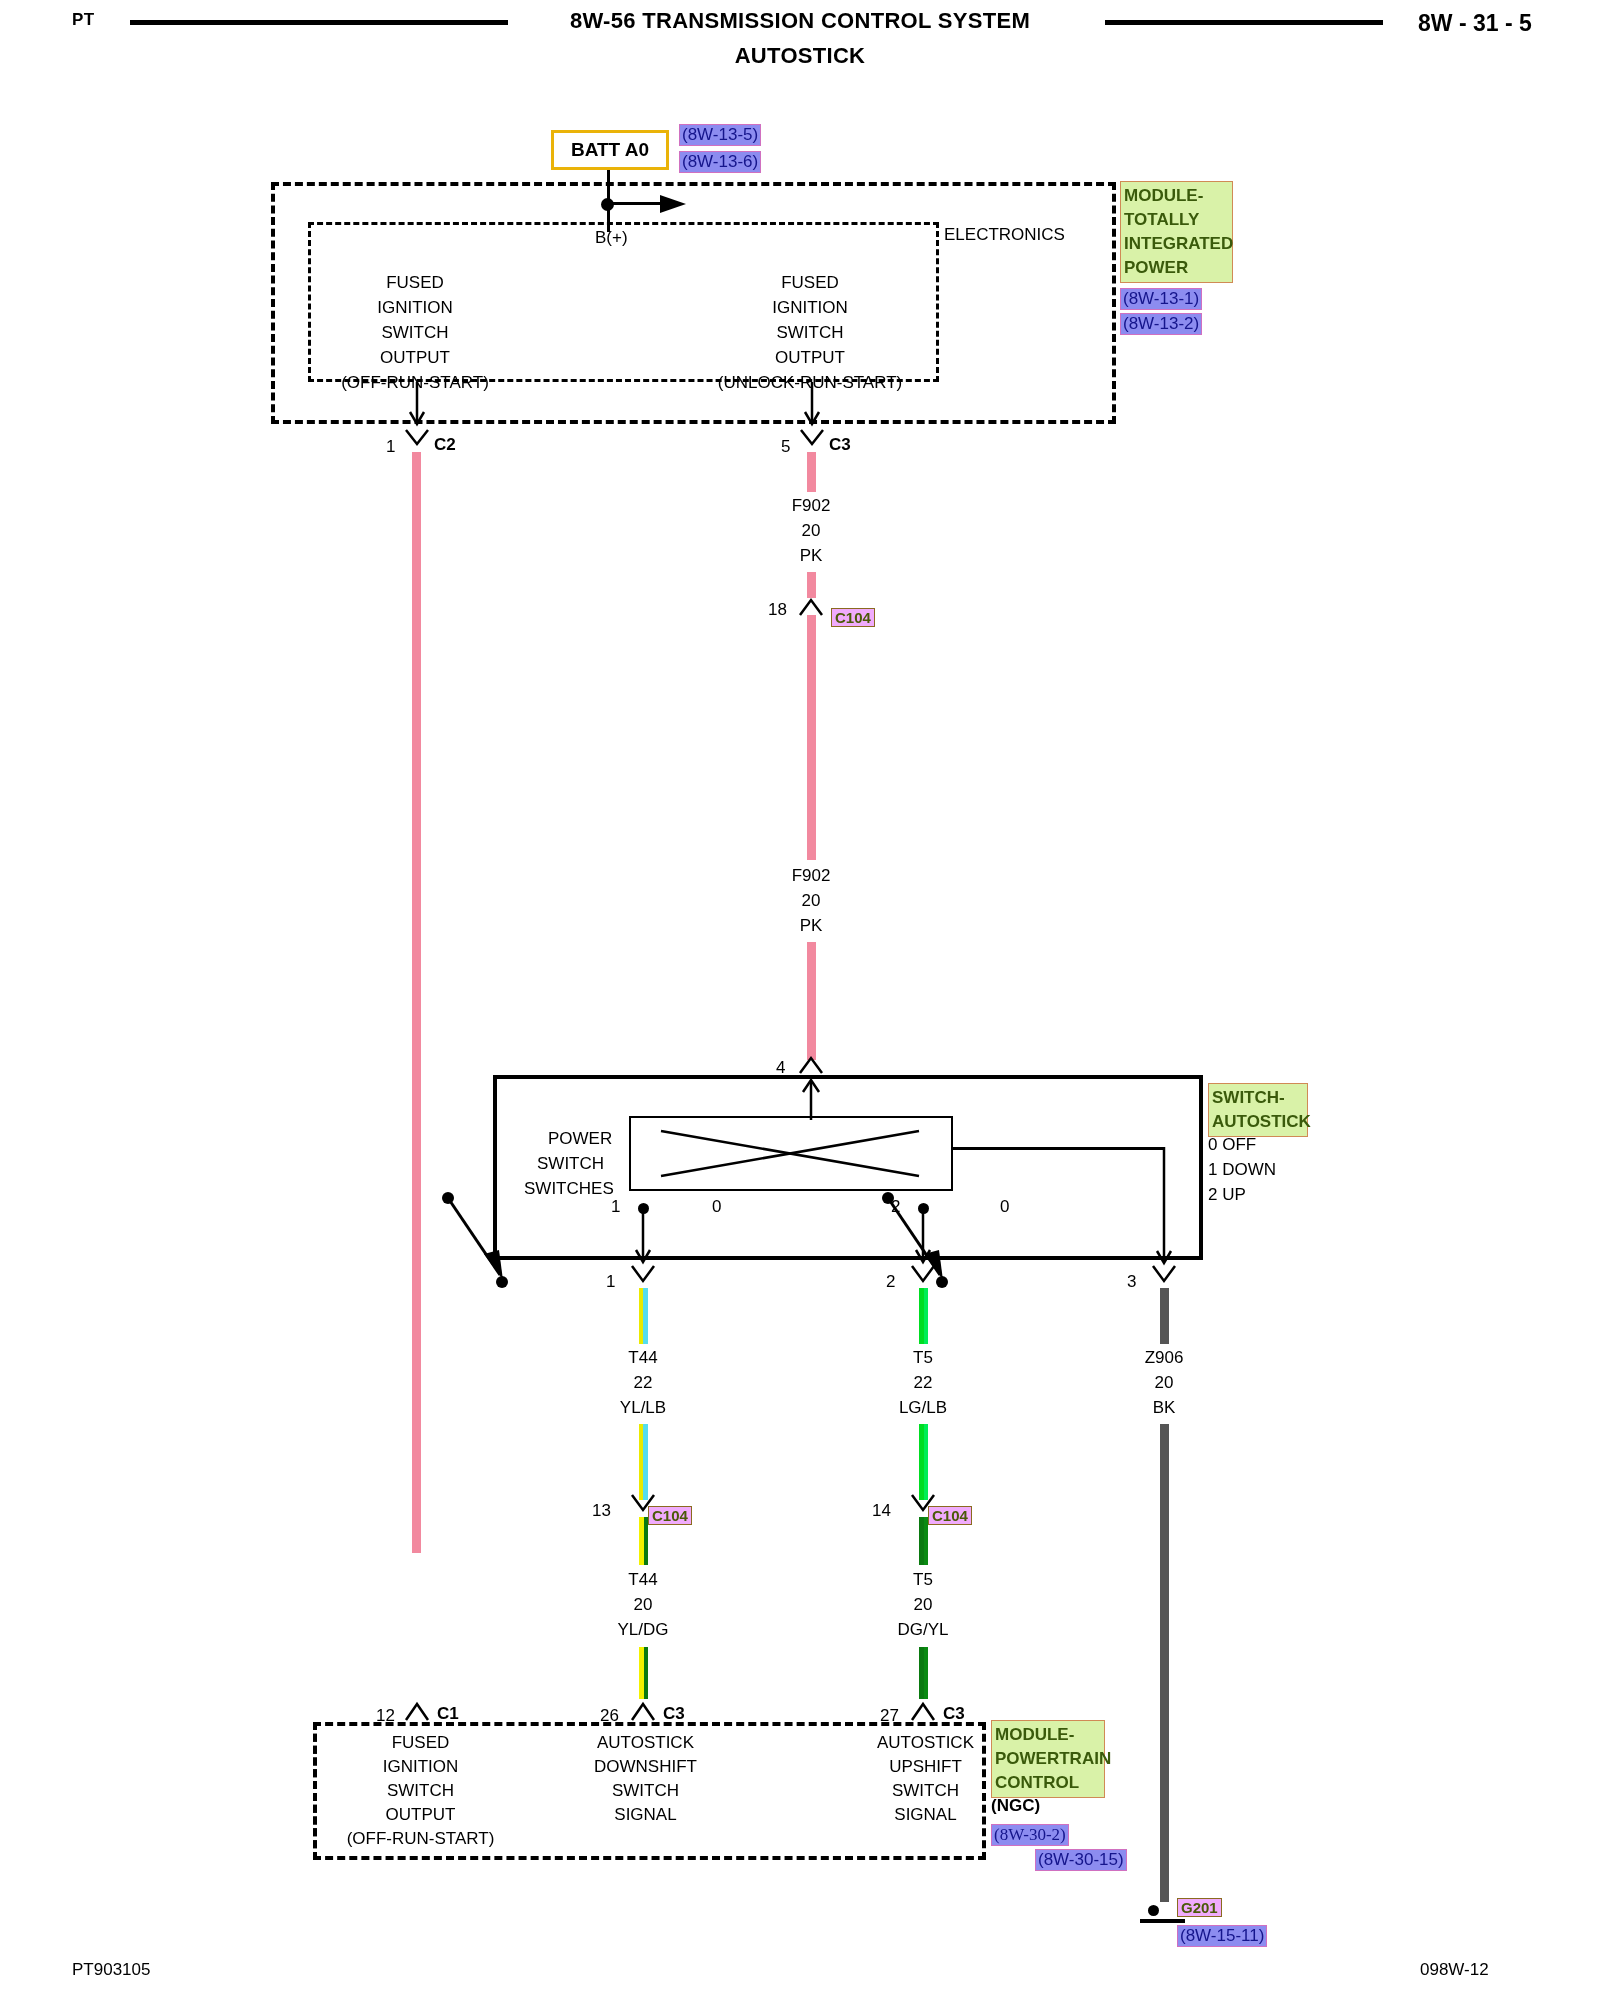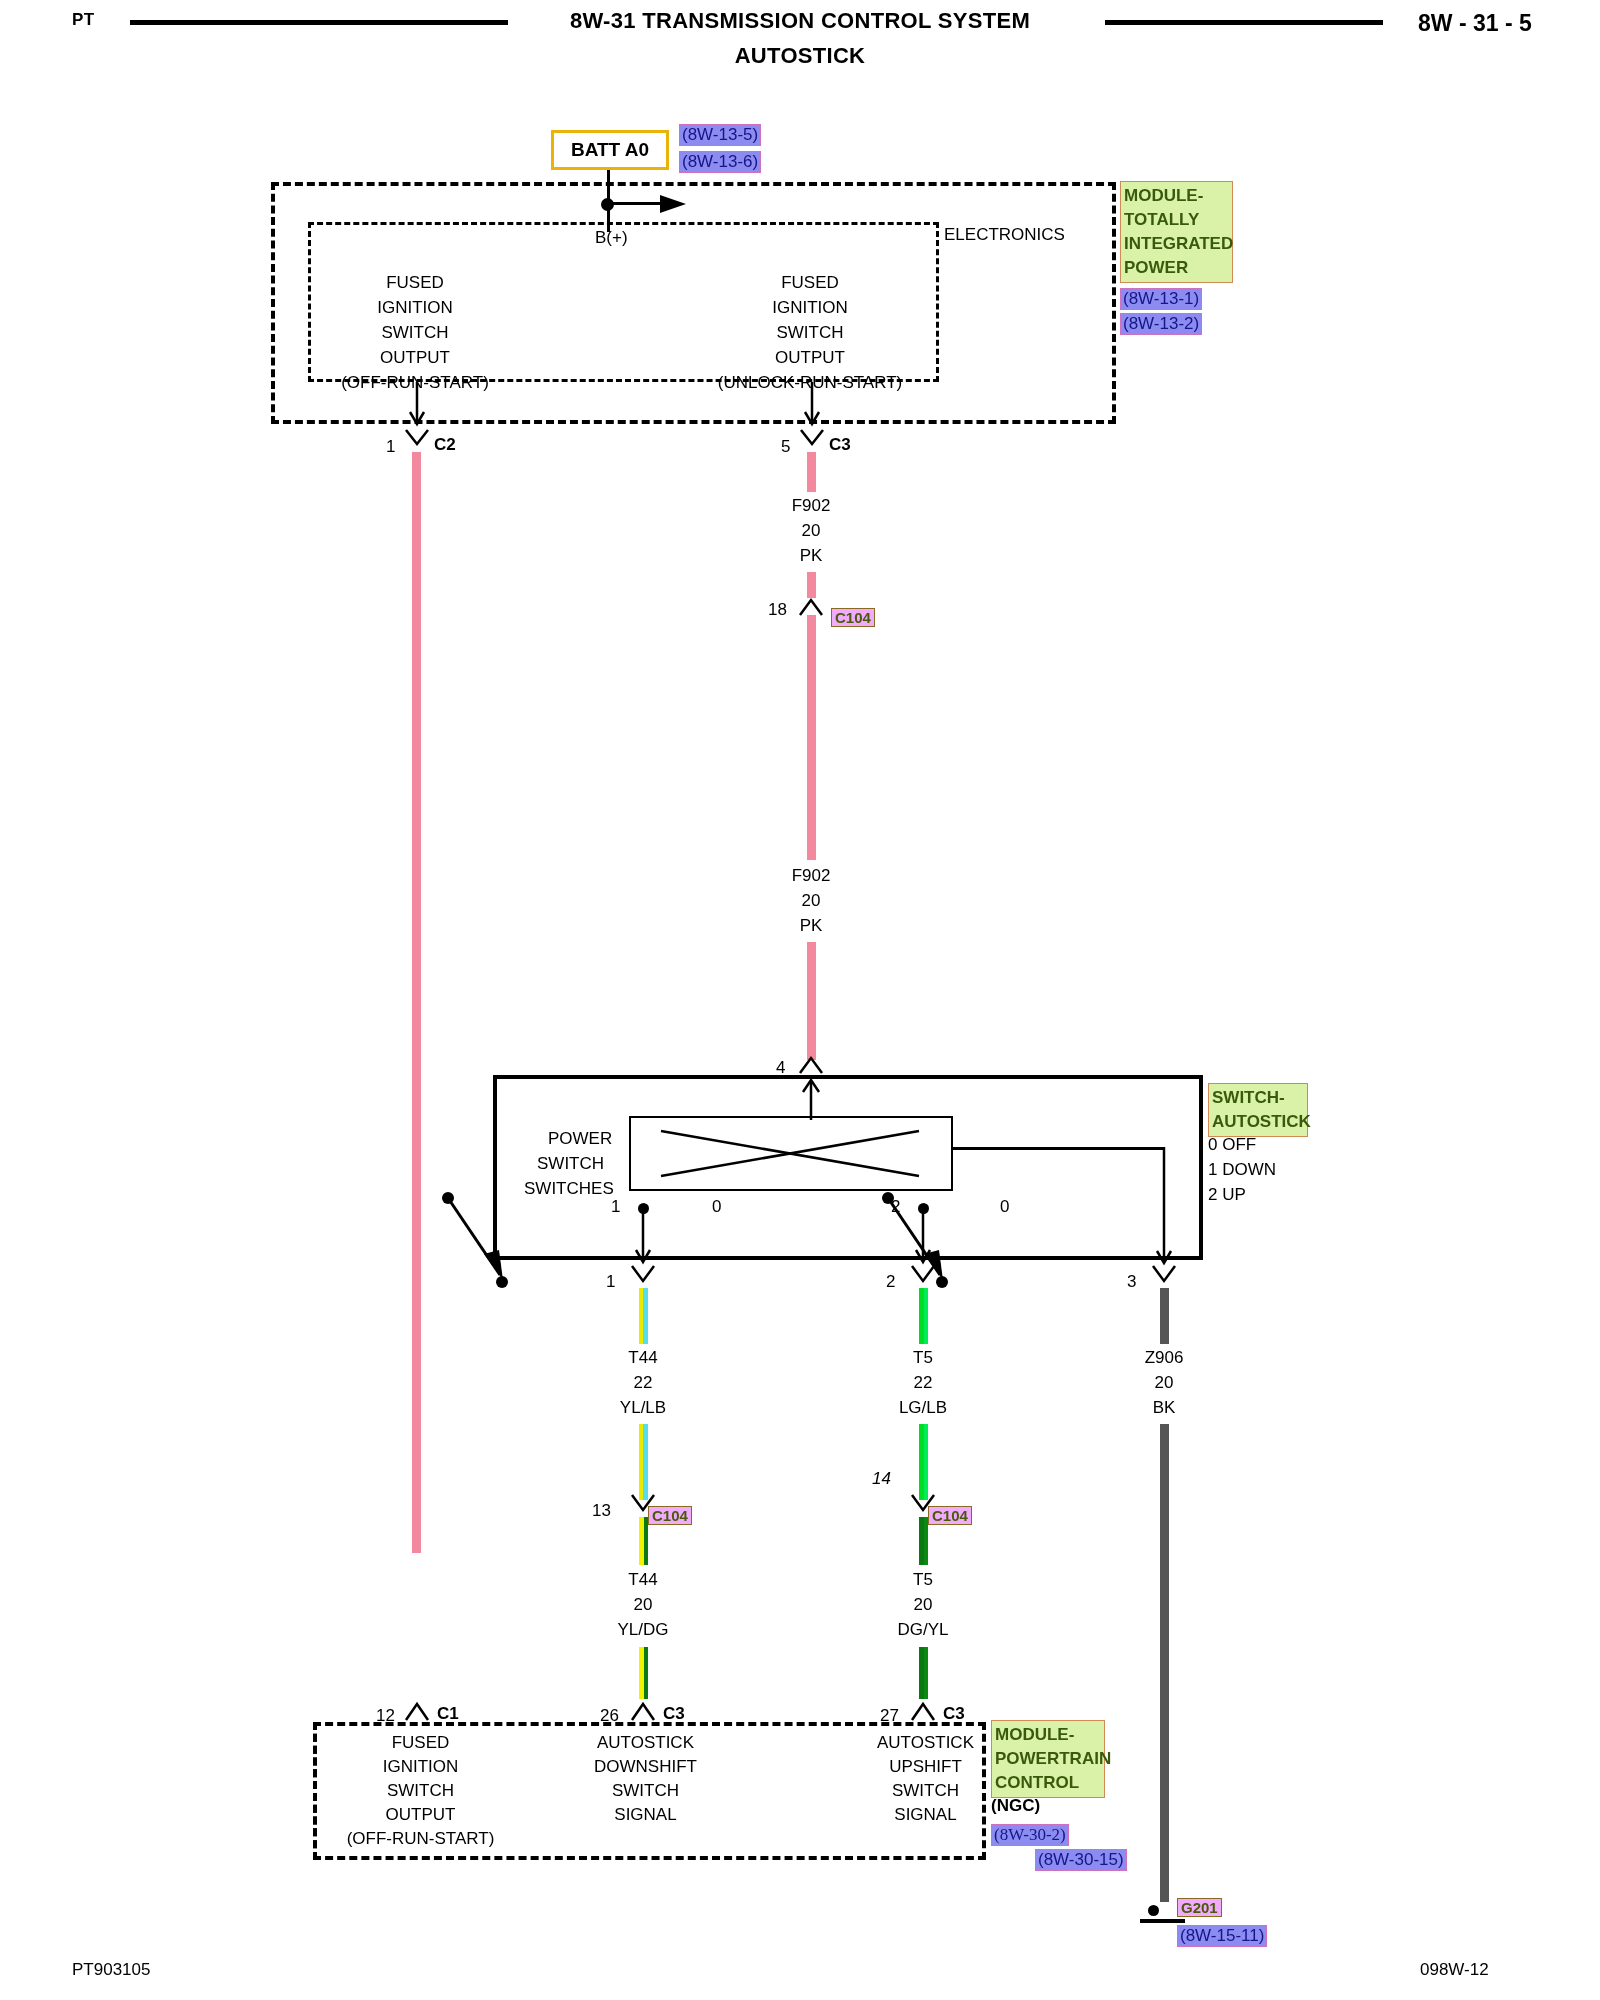--- a/index.html
+++ b/index.html
@@ -140,21 +140,21 @@
   }
   svg { position: absolute; overflow: visible; }
 </style>
 </head>
 <body>
 
 <div id="page">
 
   <div class="abs hdr-left t tb">PT</div>
   <div class="abs hdr-rule hdr-rule-l"></div>
-  <div class="abs hdr-title">8W-31 TRANSMISSION CONTROL SYSTEM</div>
+  <div class="abs hdr-title">8W-56 TRANSMISSION CONTROL SYSTEM</div>
   <div class="abs hdr-sub">AUTOSTICK</div>
   <div class="abs hdr-rule hdr-rule-r"></div>
   <div class="abs hdr-right">8W - 31 - 5</div>
 
   <div class="battbox" style="left:551px; top:130px; width:118px; height:40px;">
     <span>BATT A0</span>
   </div>
   <div class="tag-ref" style="left:679px; top:124px;">(8W-13-5)</div>
   <div class="tag-ref" style="left:679px; top:151px;">(8W-13-6)</div>
 
@@ -331,21 +331,21 @@
 
   <div class="wire wire-lglb" style="left:919px; top:1288px; width:9px; height:56px;"></div>
   <div class="abs t ctr" style="left:838px; top:1348px; width:170px;">T5</div>
   <div class="abs t ctr" style="left:838px; top:1373px; width:170px;">22</div>
   <div class="abs t ctr" style="left:838px; top:1398px; width:170px;">LG/LB</div>
   <div class="wire wire-lglb" style="left:919px; top:1424px; width:9px; height:76px;"></div>
 
   <svg style="left:910px; top:1495px; width:28px; height:24px;">
     <polyline points="2,0 13,15 24,0" fill="none" stroke="#000" stroke-width="2.5"></polyline>
   </svg>
-  <div class="abs t" style="left:872px; top:1469px;font-style:italic;">14</div>
+  <div class="abs t" style="left:872px; top:1501px;">14</div>
   <div class="tag-conn" style="left:928px; top:1506px;">C104</div>
 
   <div class="wire wire-dgyl" style="left:919px; top:1517px; width:9px; height:48px;"></div>
   <div class="abs t ctr" style="left:838px; top:1570px; width:170px;">T5</div>
   <div class="abs t ctr" style="left:838px; top:1595px; width:170px;">20</div>
   <div class="abs t ctr" style="left:838px; top:1620px; width:170px;">DG/YL</div>
   <div class="wire wire-dgyl" style="left:919px; top:1647px; width:9px; height:52px;"></div>
 
   <div class="wire wire-bk" style="left:1160px; top:1288px; width:9px; height:56px;"></div>
   <div class="abs t ctr" style="left:1079px; top:1348px; width:170px;">Z906</div>

